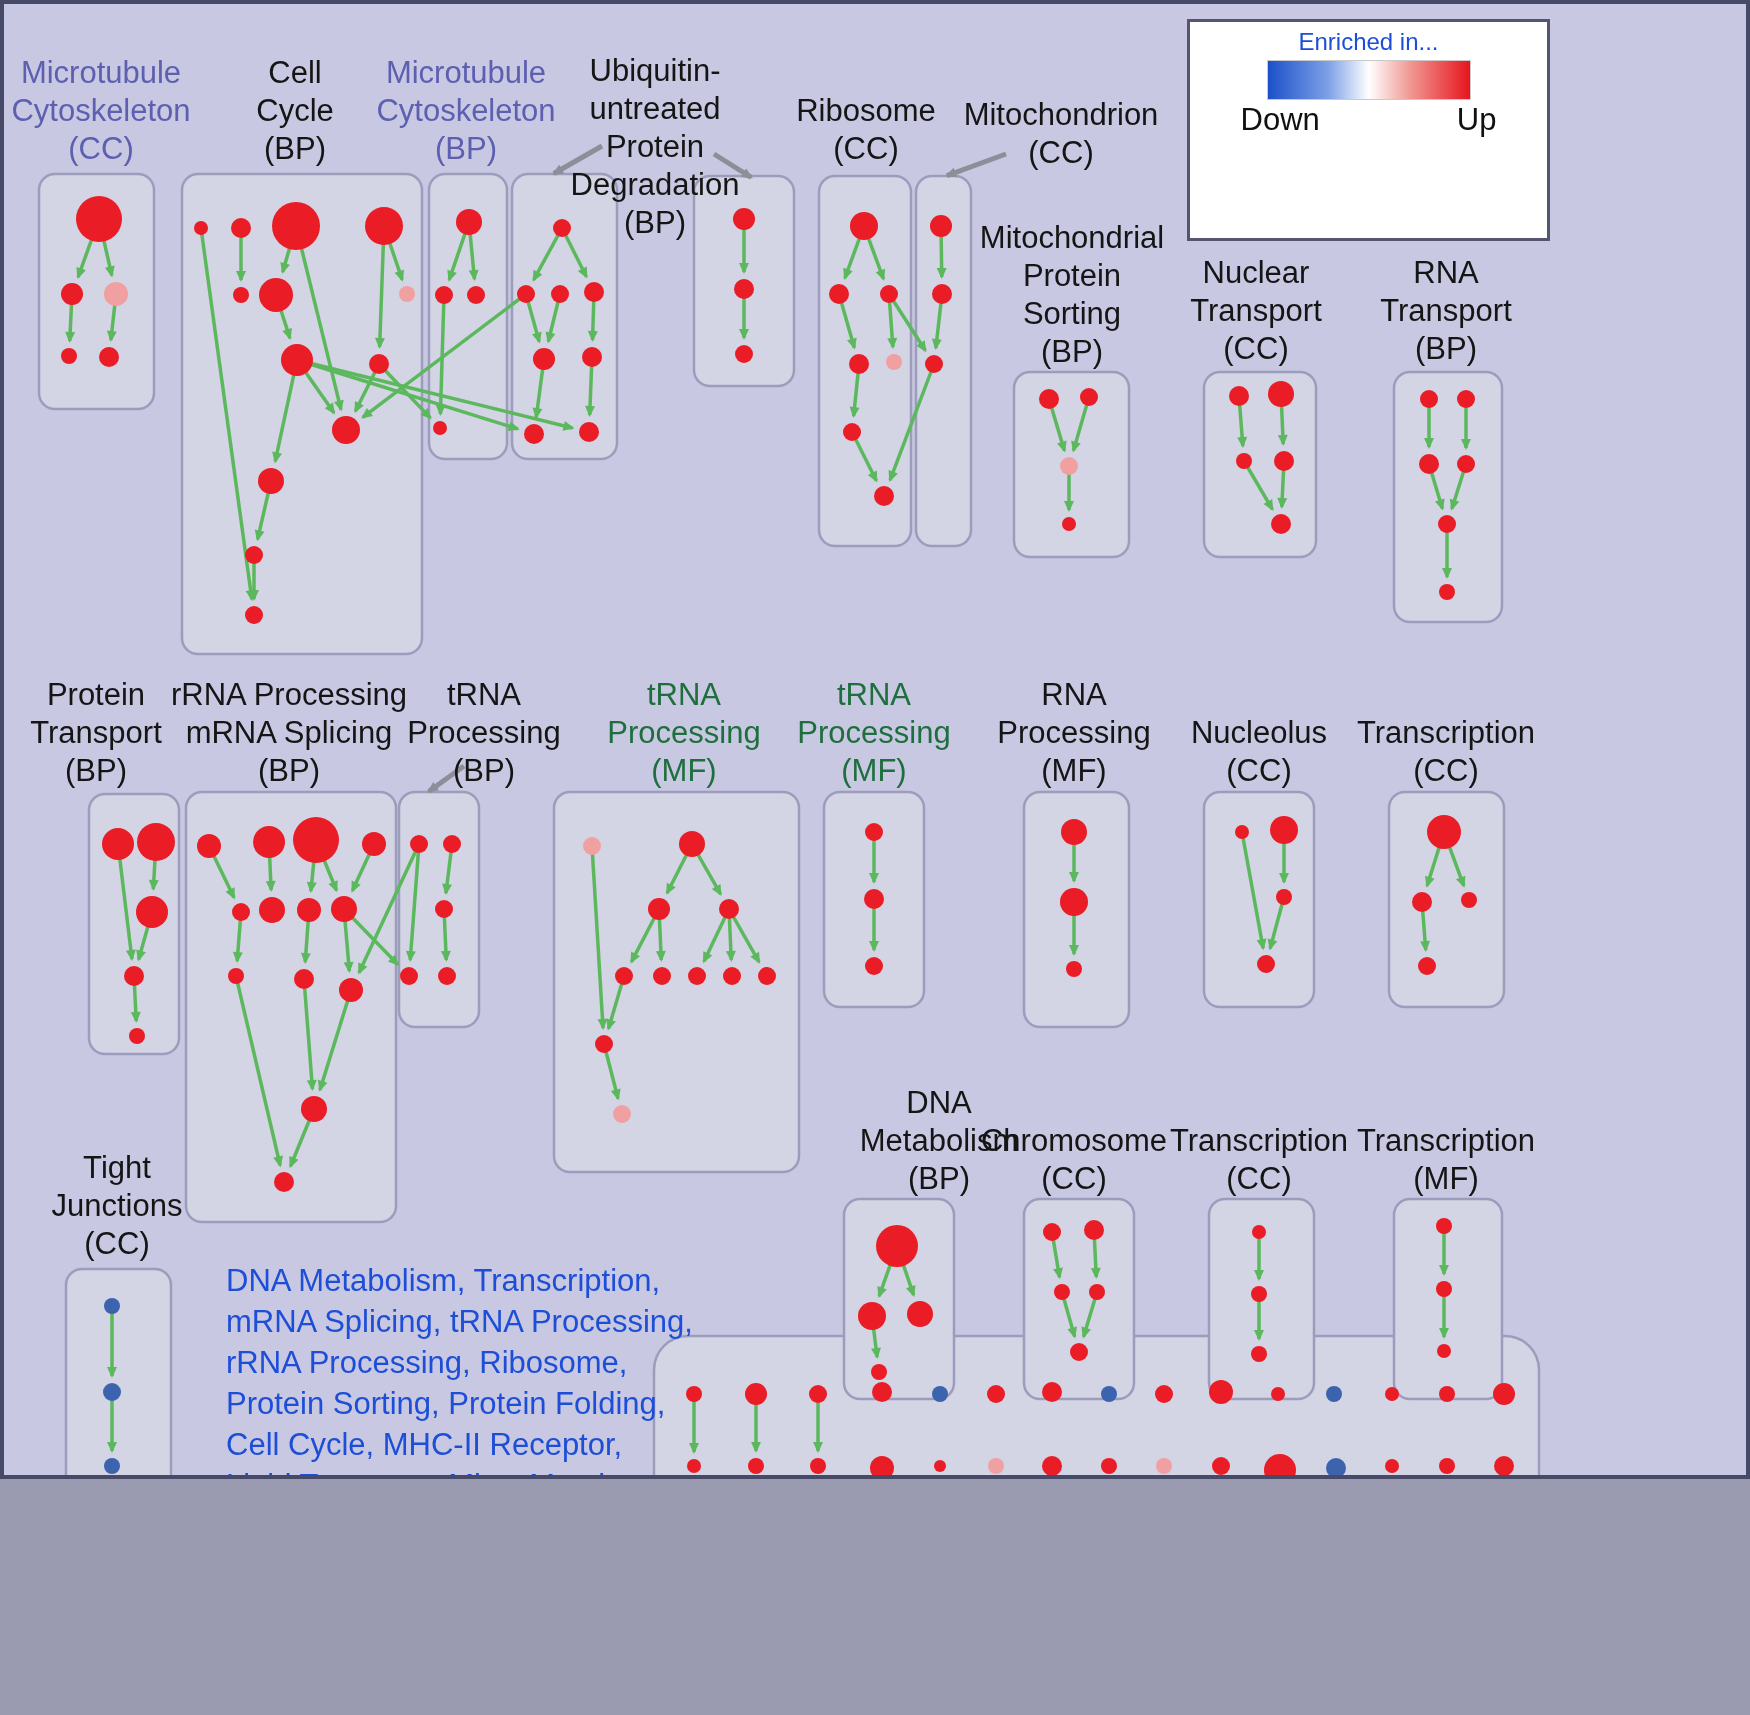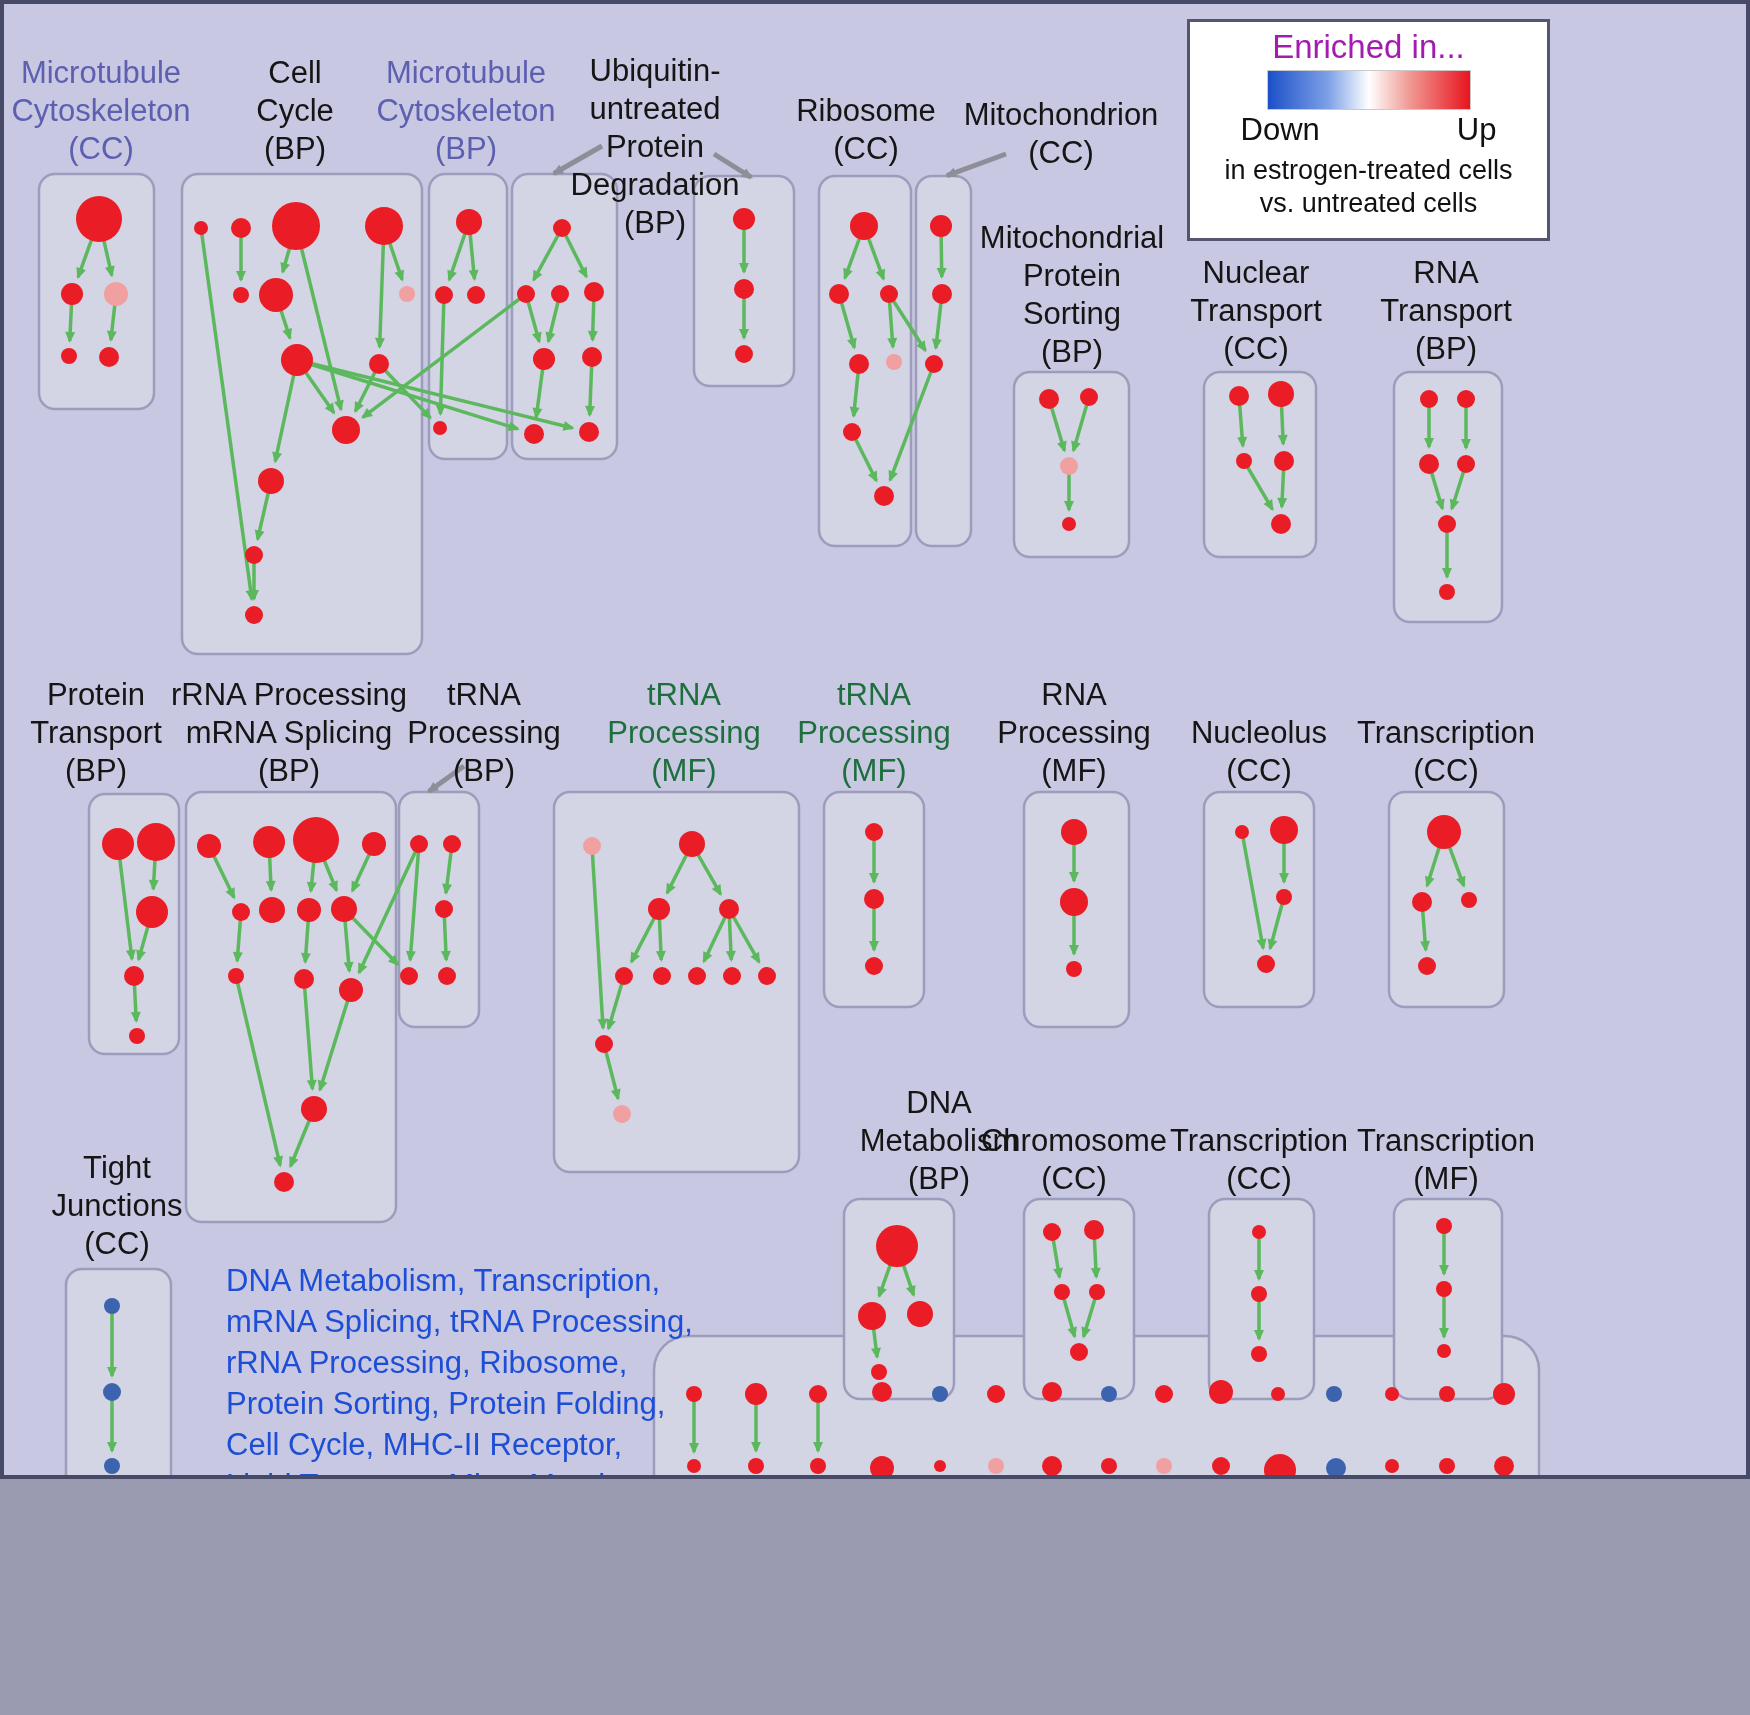--- a/index.html
+++ b/index.html
@@ -24,21 +24,21 @@
   }
   .legend{
     position:absolute;
     left:1183px;top:15px;width:363px;height:222px;
     box-sizing:border-box;
     background:#ffffff;
     border:3px solid #54566f;
     display:flex;flex-direction:column;align-items:center;
     padding-top:6px;
   }
-  .legend-title{font-size:33px;color:#a21caf;}
+  .legend-title{font-size:24px;color:#1d4ed8;}
   .legend-gradient{
     width:202px;height:38px;margin-top:4px;
     border:1px solid #c9c9c9;
   }
   .legend-row{
     width:256px;display:flex;justify-content:space-between;
     font-size:31px;color:#111;margin-top:2px;gap:16px;
   }
   .legend-sub{
     font-size:27px;line-height:33px;margin-top:6px;
@@ -428,22 +428,20 @@
 (CC)</div>
     </div>
 
   <div class="legend">
     <div class="legend-title">Enriched in...</div>
     <div class="legend-gradient" style="background: linear-gradient(90deg, rgb(27, 80, 200) 0%, rgb(126, 161, 230) 30%, rgb(255, 255, 255) 50%, rgb(240, 154, 148) 70%, rgb(232, 20, 30) 100%);"></div>
     <div class="legend-row">
       <span>Down</span>
       <span>Up</span>
     </div>
-    <div class="legend-sub">in estrogen-treated cells
-vs. untreated cells</div>
   </div>
 
   <div class="misc-text">DNA Metabolism, Transcription,
 mRNA Splicing, tRNA Processing,
 rRNA Processing, Ribosome,
 Protein Sorting, Protein Folding,
 Cell Cycle, MHC-II Receptor,
 Lipid Transport, Misc. Metab.</div>
 </div>
 

